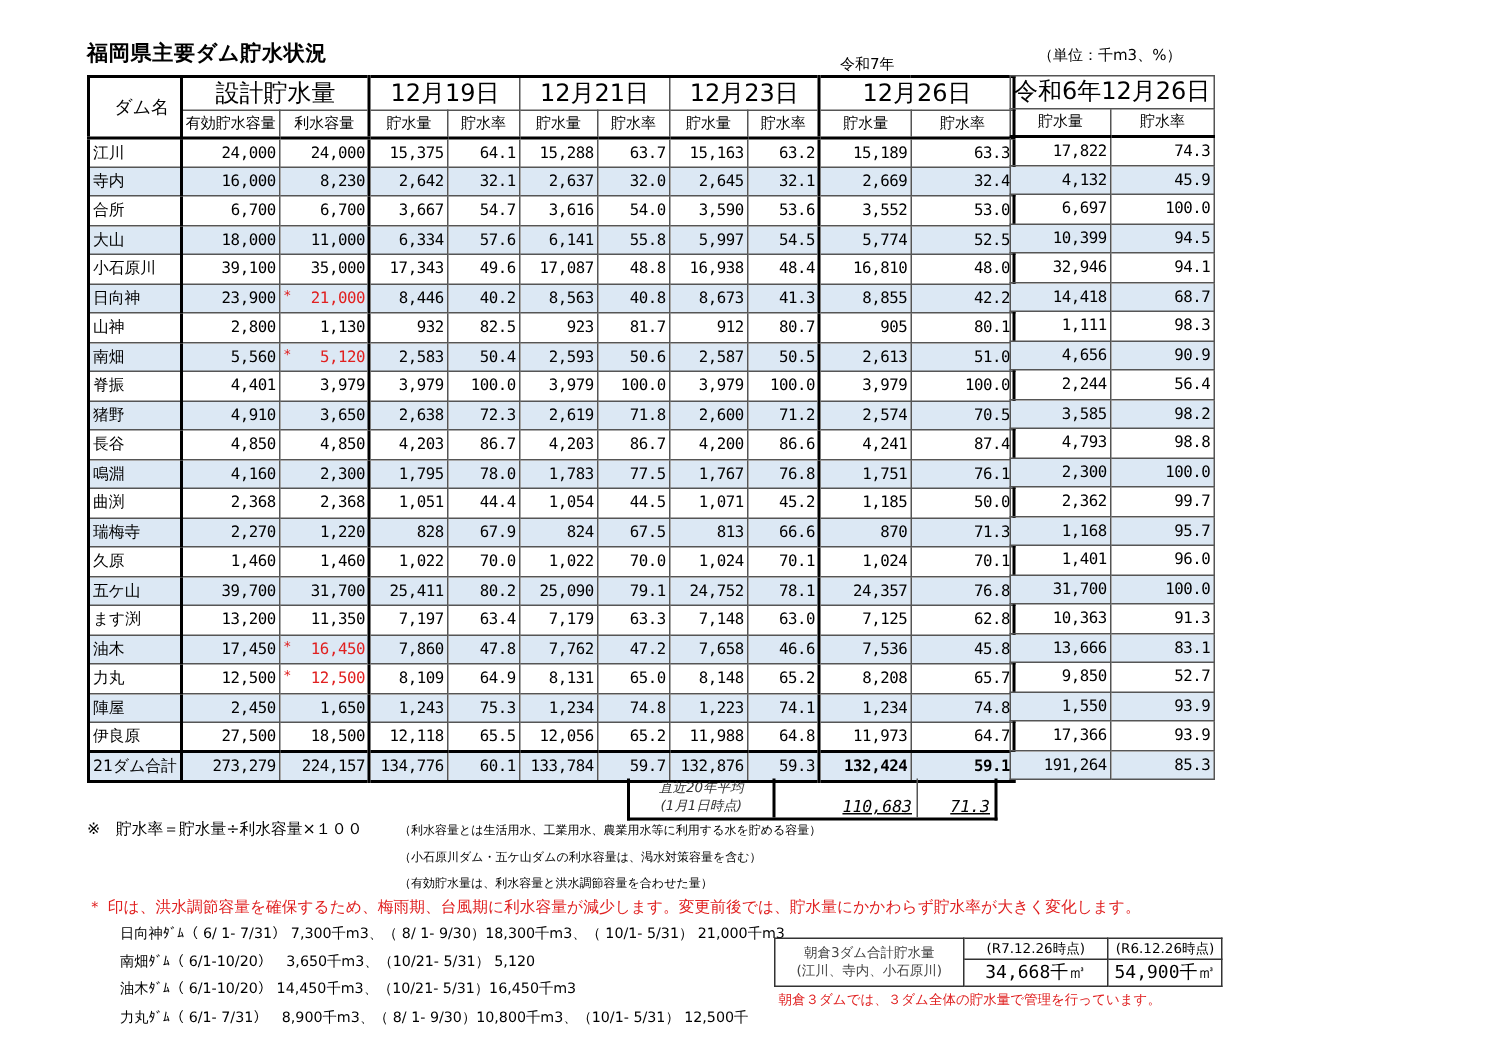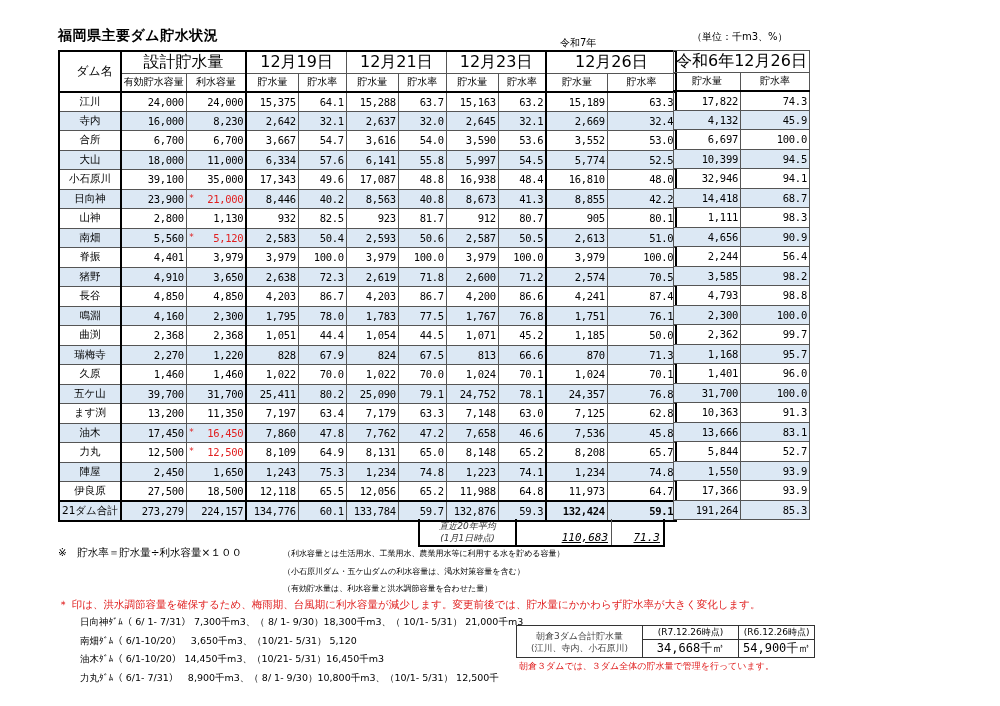--- a/index.html
+++ b/index.html
@@ -7,21 +7,21 @@
   body { position: relative; font-family: "DejaVu Sans", sans-serif; color: #000; }
 
   .title { position: absolute; left: 58px; top: 27px; font-size: 14px; font-weight: bold; letter-spacing: 0.5px; }
   .era { position: absolute; left: 560px; top: 36px; font-size: 10px; }
   .unit { position: absolute; left: 692px; top: 30px; font-size: 10px; }
 
   table { border-collapse: collapse; position: absolute; table-layout: fixed; }
   td, th { font-weight: normal; font-size: 10.5px; height: 19.5px; padding: 0 2px; border: 1px solid #555; white-space: nowrap; overflow: hidden; }
   th { text-align: center; }
   td.num { text-align: right; font-family: "DejaVu Sans Mono", monospace; font-size: 10.5px; letter-spacing: -0.3px; }
-  td.name { text-align: center; font-size: 10.5px; }
+  td.name { text-align: left; font-size: 10.5px; }
   tr.alt td { background: #dce8f4; }
   tr.hdr1 th { height: 19px; font-size: 16px; }
   tr.hdr2 th { height: 18px; font-size: 10px; }
   th.tiny { font-size: 7px; }
   .red { color: #e02020; }
   .star { color: #e02020; font-size: 9px; vertical-align: top; float: left; line-height: 10px; }
 
   #main { left: 58px; top: 50px; border: 2px solid #000; }
   #main tbody tr:first-child td { border-top: 2px solid #000; }
   #main .thickL { border-left: 2px solid #000; }
@@ -30,21 +30,21 @@
 
   #prev { left: 673px; top: 50px; border: 1px solid #333; }
   #prev tr.hdr2 th { border-bottom: 2px solid #000; }
 
   .avgbox { position: absolute; left: 418px; top: 519px; width: 247px; height: 28px; border: 2px solid #000; border-top: none; display: flex; font-style: italic; }
   .avgbox .lbl { width: 97px; border-right: 2px solid #000; font-size: 9px; text-align: center; line-height: 12px; padding-top: 1px; color: #333; }
   .avgbox .v1 { width: 95px; border-right: 1px solid #555; text-align: right; padding-right: 3px; font-size: 11px; line-height: 38px; text-decoration: underline; font-family: "DejaVu Sans Mono", monospace; }
   .avgbox .v2 { flex: 1; text-align: right; padding-right: 3px; font-size: 11px; line-height: 38px; text-decoration: underline; font-family: "DejaVu Sans Mono", monospace; }
 
   .note { position: absolute; font-size: 10px; white-space: nowrap; }
-  .note.small { font-size: 8px; margin-left: 17px; }
+  .note.small { font-size: 8px; }
   .note.red { color: #e02020; font-size: 10.5px; }
   .sched { position: absolute; left: 80px; font-size: 9.5px; white-space: nowrap; }
 
   .asakura { position: absolute; left: 516px; top: 625px; border-collapse: collapse; }
   .asakura td { border: 1px solid #333; font-size: 9px; text-align: center; padding: 0 4px; }
   .asakura .big { font-size: 12px; font-family: "DejaVu Sans Mono", monospace; }
   .asanote { position: absolute; left: 519px; top: 660px; font-size: 9px; color: #e02020; white-space: nowrap; }
 </style>
 </head>
 <body>
@@ -460,21 +460,21 @@
       </tr>
       <tr>
         <td class="num">10,363</td>
         <td class="num">91.3</td>
       </tr>
       <tr class="alt">
         <td class="num">13,666</td>
         <td class="num">83.1</td>
       </tr>
       <tr>
-        <td class="num">5,844</td>
+        <td class="num">9,850</td>
         <td class="num">52.7</td>
       </tr>
       <tr class="alt">
         <td class="num">1,550</td>
         <td class="num">93.9</td>
       </tr>
       <tr>
         <td class="num">17,366</td>
         <td class="num">93.9</td>
       </tr>

